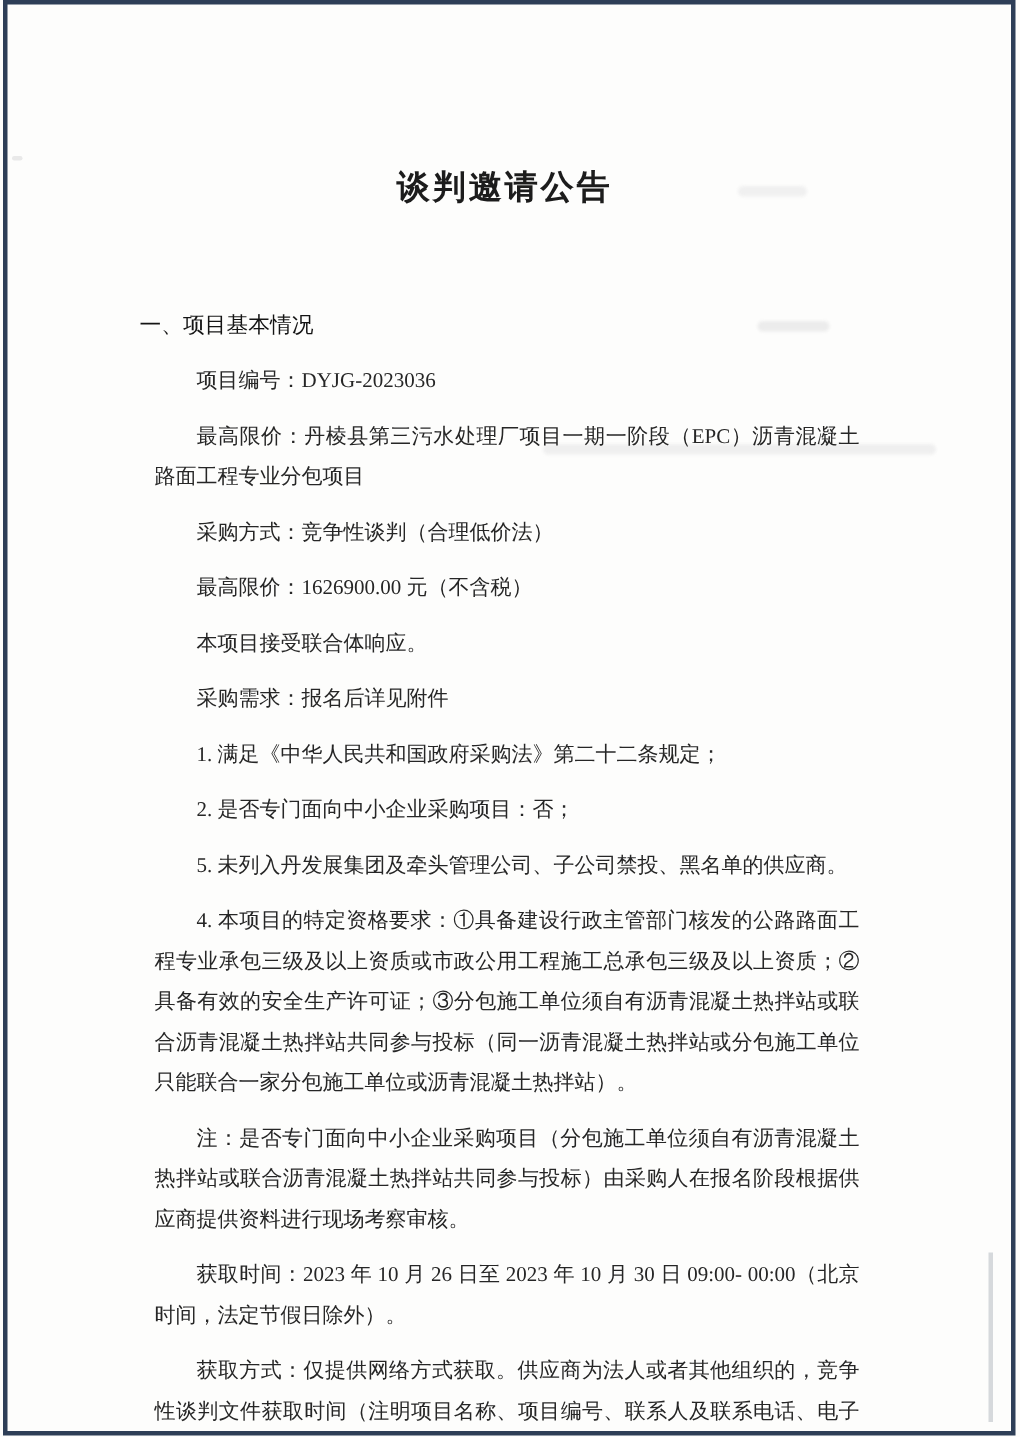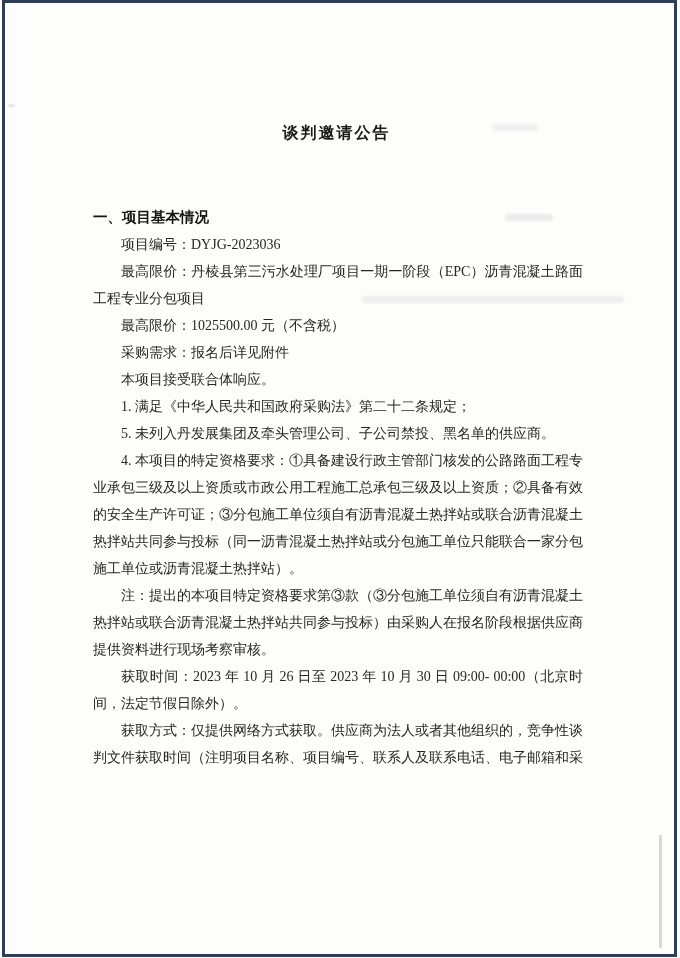--- a/index.html
+++ b/index.html
@@ -18,46 +18,46 @@
   }
   
   .frame {
     position: absolute;
     top: 0; left: 2px; right: 3px; bottom: 1px;
     border: 3px solid #2e3e57;
     pointer-events: none;
   }
   .title {
     position: absolute;
-    top: 123px; left: 93px; width: 487px;
+    top: 110px; left: 93px; width: 487px;
     margin: 0;
     text-align: center;
-    font-size: 16px;
+    font-size: 22px;
     font-weight: bold;
     letter-spacing: 2px;
     color: #1c1c1c;
   }
   .content {
     position: absolute;
     top: 204px; left: 93px;
     width: 490px;
     font-size: 14px;
     line-height: 27px;
     color: #262626;
     text-align: justify;
   }
   .content h2 {
     margin: 0;
     font-size: 14.5px;
-    font-weight: bold;
+    font-weight: normal;
     color: #141414;
     text-align: left;
   }
   .content p {
-    margin: 0;
+    margin: 10px;
     text-indent: 2em;
   }
   
   .artifact { position: absolute; pointer-events: none; }
   .smudge-title   { left: 492px; top: 124px; width: 46px;  height: 7px;  background: #f0f0f0; border-radius: 4px; filter: blur(1px); }
   .smudge-sec1    { left: 505px; top: 214px; width: 48px;  height: 7px;  background: #ececec; border-radius: 4px; filter: blur(1px); }
   .smudge-name    { left: 362px; top: 296px; width: 262px; height: 7px;  background: #efefef; border-radius: 4px; filter: blur(1px); }
   .vline-bottom   { left: 659px; top: 835px; width: 3px;   height: 113px; background: #d6d9dc; filter: blur(0.4px); }
   .speck-left     { left: 8px;   top: 104px; width: 7px;   height: 3px;  background: #e9e9e9; border-radius: 2px; }
 </style>
@@ -74,26 +74,28 @@
   <div class="artifact smudge-name"></div>
   <div class="artifact vline-bottom"></div>
 
   <h1 class="title">谈判邀请公告</h1>
 
   <div class="content">
 
     <h2>一、项目基本情况</h2>
     <p>项目编号：DYJG-2023036</p>
     <p>最高限价：丹棱县第三污水处理厂项目一期一阶段（EPC）沥青混凝土路面工程专业分包项目</p>
-    <p>最高限价：1025500.00 元（不含税）</p>
+    <p>采购方式：竞争性谈判（合理低价法）</p>
+    <p>最高限价：1626900.00 元（不含税）</p>
+    <p>本项目接受联合体响应。</p>
     <p>采购需求：报名后详见附件</p>
-    <p>本项目接受联合体响应。</p>
 
     <p>1. 满足《中华人民共和国政府采购法》第二十二条规定；</p>
+    <p>2. 是否专门面向中小企业采购项目：否；</p>
     <p>5. 未列入丹发展集团及牵头管理公司、子公司禁投、黑名单的供应商。</p>
     <p>4. 本项目的特定资格要求：①具备建设行政主管部门核发的公路路面工程专业承包三级及以上资质或市政公用工程施工总承包三级及以上资质；②具备有效的安全生产许可证；③分包施工单位须自有沥青混凝土热拌站或联合沥青混凝土热拌站共同参与投标（同一沥青混凝土热拌站或分包施工单位只能联合一家分包施工单位或沥青混凝土热拌站）。</p>
-    <p>注：提出的本项目特定资格要求第③款（③分包施工单位须自有沥青混凝土热拌站或联合沥青混凝土热拌站共同参与投标）由采购人在报名阶段根据供应商提供资料进行现场考察审核。</p>
+    <p>注：是否专门面向中小企业采购项目（分包施工单位须自有沥青混凝土热拌站或联合沥青混凝土热拌站共同参与投标）由采购人在报名阶段根据供应商提供资料进行现场考察审核。</p>
 
     <p>获取时间：2023 年 10 月 26 日至 2023 年 10 月 30 日 09:00- 00:00（北京时间，法定节假日除外）。</p>
     <p>获取方式：仅提供网络方式获取。供应商为法人或者其他组织的，竞争性谈判文件获取时间（注明项目名称、项目编号、联系人及联系电话、电子邮箱和采</p>
 
   </div>
 </div>
 
 </body></html>

